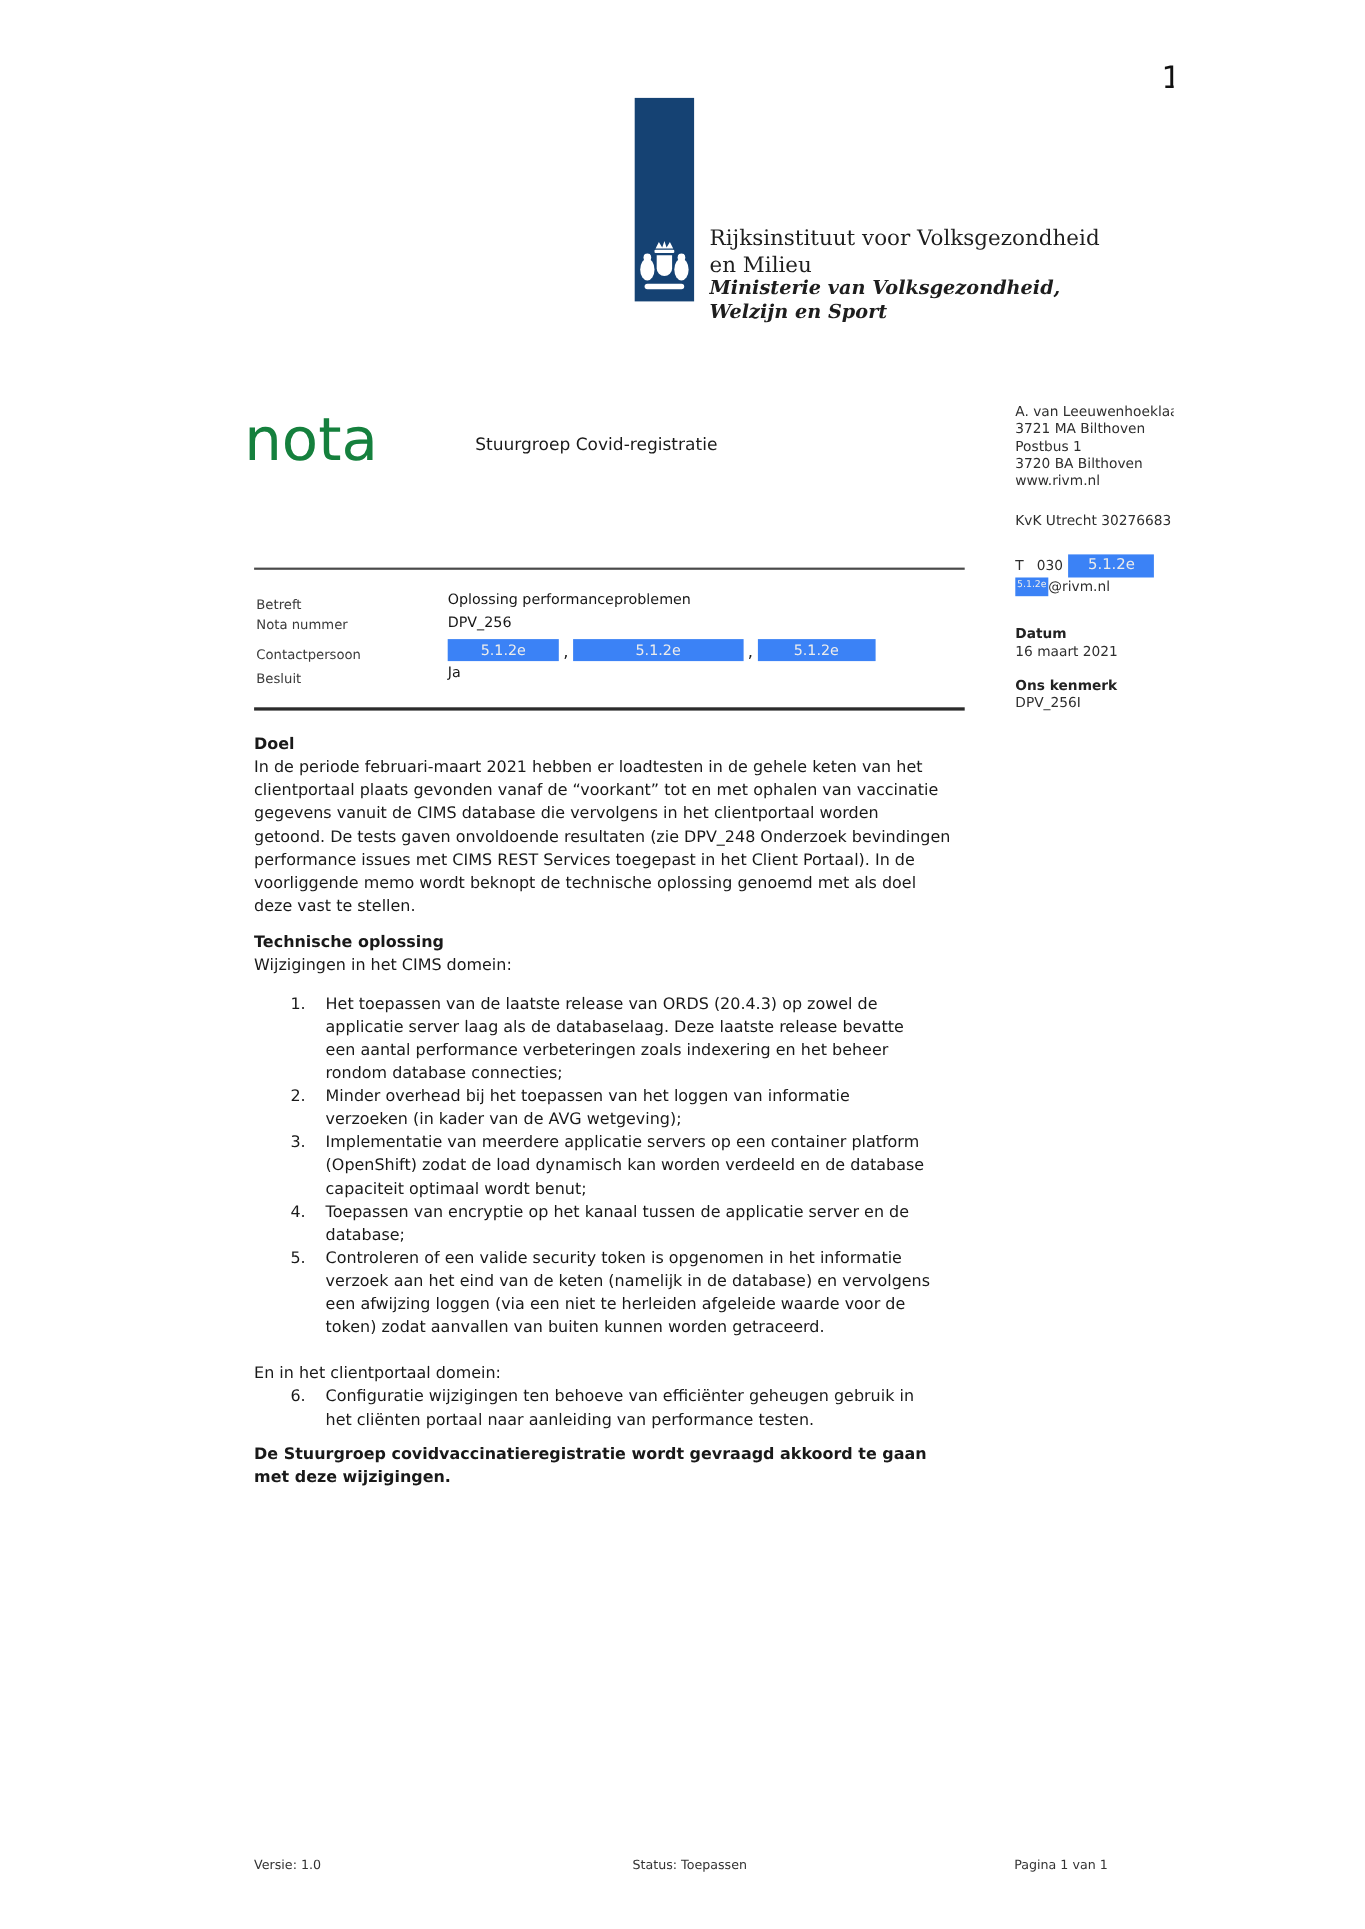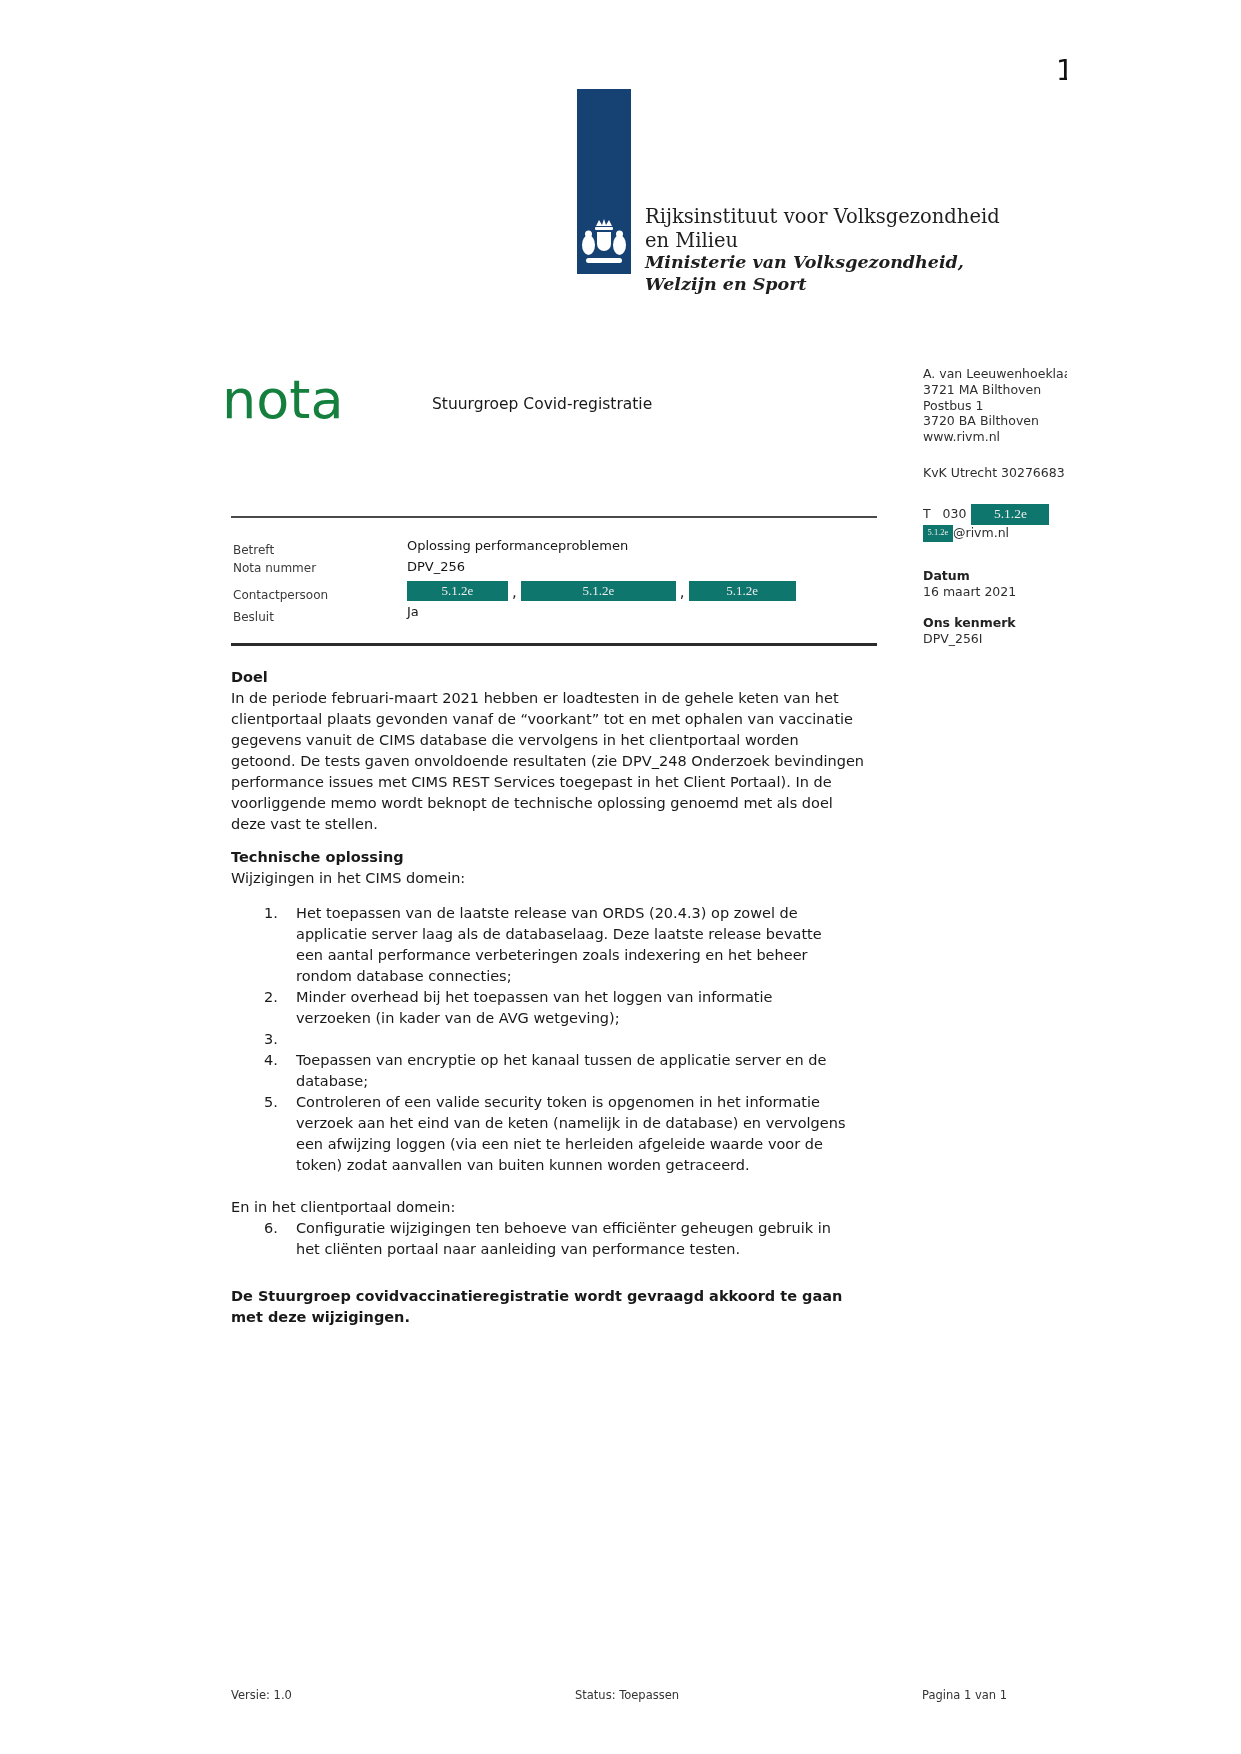--- a/index.html
+++ b/index.html
@@ -18,21 +18,21 @@
 
   
   .nota { position:absolute; left:222px; top:368px; font-size:54px; color:#15803d; }
   .subtitle { position:absolute; left:432px; top:395px; font-size:15.5px; color:#1a1a1a; }
 
   
   .right-col { position:absolute; left:923px; top:366px; width:270px; font-size:12.5px; line-height:15.8px; color:#2e2e2e; }
   .kvk { margin-top:20px; }
   .phone-line { margin-top:23px; display:flex; align-items:center; }
   .pre { white-space:pre; }
-  .redact { background:#0f766e; color:#ececec; display:inline-flex; align-items:center; justify-content:center;font-family:Liberation Serif, serif; }
+  .redact { background:#3b82f6; color:#ececec; display:inline-flex; align-items:center; justify-content:center; }
   .redact-phone { width:78px; height:21px; font-size:13.5px; margin-left:5px; }
   .email-line { display:flex; align-items:center; }
   .redact-email { width:30px; height:17px; font-size:8.5px; }
   .block-label { font-weight:bold; margin-top:26px; color:#222; }
   .block-label.mt2 { margin-top:16px; }
 
   
   .rule { position:absolute; left:231px; width:646px; background:#4a4a4a; }
   .rule1 { top:516px; height:1.5px; }
   .rule2 { top:643px; height:2.5px; background:#2b2b2b; }
@@ -52,21 +52,21 @@
   
   .body { position:absolute; left:231px; top:667px; width:634px; font-size:14.5px; line-height:21px; color:#191919; }
   .bh { font-weight:bold; margin:0; }
   .h-tech { margin-top:12px; }
   .para { margin:0; }
   .list { margin-top:14px; }
   .li { display:flex; padding-left:33px; }
   .li .num { flex:0 0 32px; }
   .li .txt { flex:1; max-width:552px; }
   .client-intro { margin-top:21px; }
-  .closing { margin-top:26px; font-weight:bold; }
+  .closing { margin-top:10px; font-weight:bold; }
 
   
   .foot { position:absolute; top:1688px; font-size:11.5px; color:#333; }
   .f1 { left:231px; } .f2 { left:575px; } .f3 { left:922px; }
 </style>
 </head>
 <body>
 
 <div class="page">
 
@@ -151,20 +151,21 @@
       <div class="li">
         <span class="num">1.</span>
         <span class="txt">Het toepassen van de laatste release van ORDS (20.4.3) op zowel de applicatie server laag als de databaselaag. Deze laatste release bevatte een aantal performance verbeteringen zoals indexering en het beheer rondom database connecties;</span>
       </div>
       <div class="li">
         <span class="num">2.</span>
         <span class="txt">Minder overhead bij het toepassen van het loggen van informatie verzoeken (in kader van de AVG wetgeving);</span>
       </div>
       <div class="li">
         <span class="num">3.</span>
+        <span class="txt">Implementatie van meerdere applicatie servers op een container platform (OpenShift) zodat de load dynamisch kan worden verdeeld en de database capaciteit optimaal wordt benut;</span>
       </div>
       <div class="li">
         <span class="num">4.</span>
         <span class="txt">Toepassen van encryptie op het kanaal tussen de applicatie server en de database;</span>
       </div>
       <div class="li">
         <span class="num">5.</span>
         <span class="txt">Controleren of een valide security token is opgenomen in het informatie verzoek aan het eind van de keten (namelijk in de database) en vervolgens een afwijzing loggen (via een niet te herleiden afgeleide waarde voor de token) zodat aanvallen van buiten kunnen worden getraceerd.</span>
       </div>
     </div>

